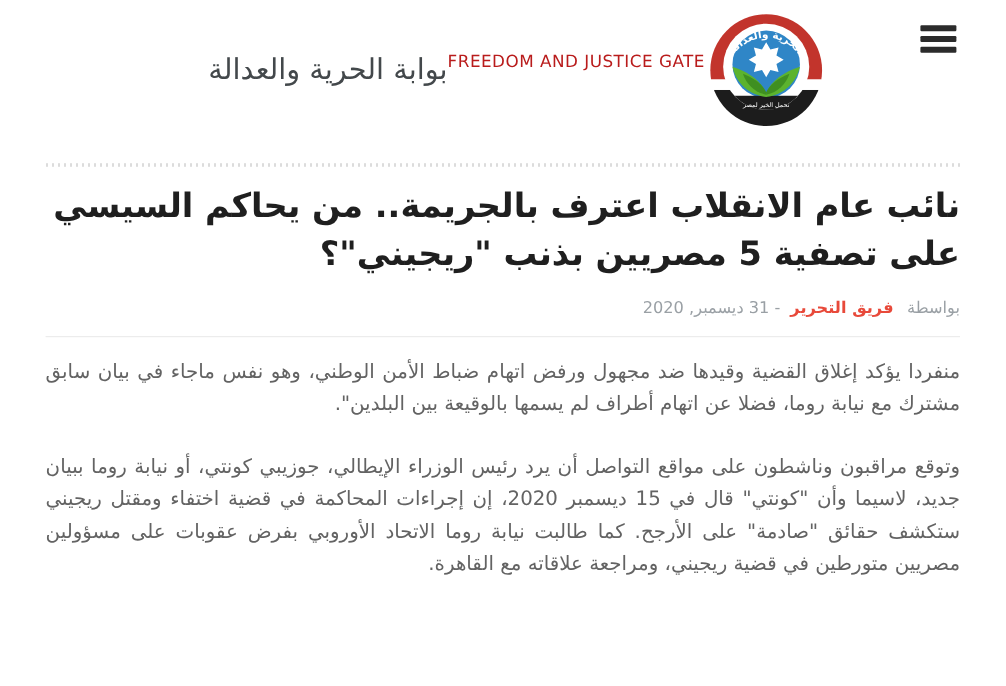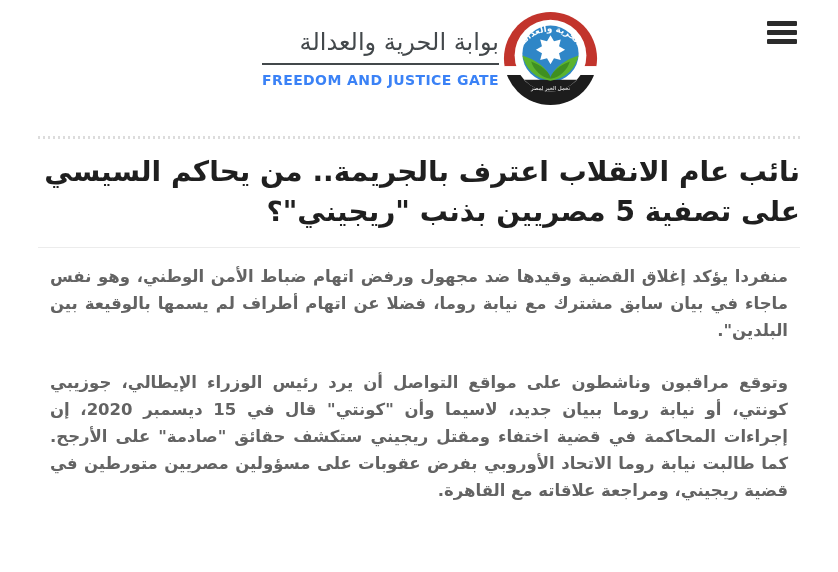--- a/index.html
+++ b/index.html
@@ -9,29 +9,29 @@
     background: #ffffff;
     font-family: "DejaVu Sans", "Liberation Sans", sans-serif;
   }
 
   
   .site-header { position: relative; height: 122px; padding-top: 8px; }
   .logo-wrap {
     display: flex; justify-content: center; align-items: center;
     gap: 3px; height: 100px; cursor: pointer;
   }
-  .logo-text-col { display: flex; flex-direction: column; align-items: stretch; margin-left: 23px; }
+  .logo-text-col { display: flex; flex-direction: row; align-items: stretch; margin-left: 23px; }
   .logo-ar {
     direction: rtl; text-align: right;
     font-size: 24px; color: #43484b; font-weight: 500;
     white-space: nowrap; line-height: 1.2;
   }
   .logo-divider { height: 2px; background: #43484b; margin: 6px 0 7px; }
   .logo-en {
-    font-size: 14px; font-weight: bold; color: #3b82f6;
+    font-size: 14px; font-weight: normal; color: #b91c1c;
     letter-spacing: 0.4px; white-space: nowrap;
   }
   .emblem { width: 97px; height: 97px; display: block; }
 
   .hamburger {
     position: absolute; top: 21px; right: 41px;
     width: 30px; padding: 0; border: 0; background: transparent; cursor: pointer;
   }
   .hamburger span {
     display: block; height: 5px; background: #2b2b2b;
@@ -64,21 +64,21 @@
     color: #e8493a; font-weight: bold; text-decoration: none;
     margin: 0 7px 0 4px; cursor: pointer;
   }
 
   .rule-sep { margin: 15px 0 0; border: 0; border-top: 1px solid #ececec; }
 
   .article-body {
     margin-top: 15px; font-size: 16.5px; color: #636363;
     line-height: 27px; text-align: justify;
   }
-  .article-body p { margin: 12px; font-weight: bold; }
+  .article-body p { margin: 0; }
   .article-body p.para-gap { margin-top: 25px; }
 </style>
 </head>
 <body>
 
 <header class="site-header">
   <div class="logo-wrap">
     <div class="logo-text-col">
       <div class="logo-ar">بوابة الحرية والعدالة</div>
       <div class="logo-divider"></div>
@@ -118,20 +118,25 @@
   </button>
 </header>
 
 <main class="container">
 
 
   <div class="dotted-sep"></div>
 
   <h1 class="article-title">نائب عام الانقلاب اعترف بالجريمة.. من يحاكم السيسي على تصفية 5 مصريين بذنب "ريجيني"؟</h1>
 
+  <div class="byline">
+    <span>بواسطة</span>
+    <a class="author">فريق التحرير</a>
+    <span>- 31 ديسمبر, 2020</span>
+  </div>
 
   <hr class="rule-sep">
 
   <article class="article-body">
     <p>منفردا يؤكد إغلاق القضية وقيدها ضد مجهول ورفض اتهام ضباط الأمن الوطني، وهو نفس ماجاء في بيان سابق مشترك مع نيابة روما، فضلا عن اتهام أطراف لم يسمها بالوقيعة بين البلدين".</p>
     <p class="para-gap">وتوقع مراقبون وناشطون على مواقع التواصل أن يرد رئيس الوزراء الإيطالي، جوزيبي كونتي، أو نيابة روما ببيان جديد، لاسيما وأن "كونتي" قال في 15 ديسمبر 2020، إن إجراءات المحاكمة في قضية اختفاء ومقتل ريجيني ستكشف حقائق "صادمة" على الأرجح. كما طالبت نيابة روما الاتحاد الأوروبي بفرض عقوبات على مسؤولين مصريين متورطين في قضية ريجيني، ومراجعة علاقاته مع القاهرة.</p>
   </article>
 
 </main>
 

